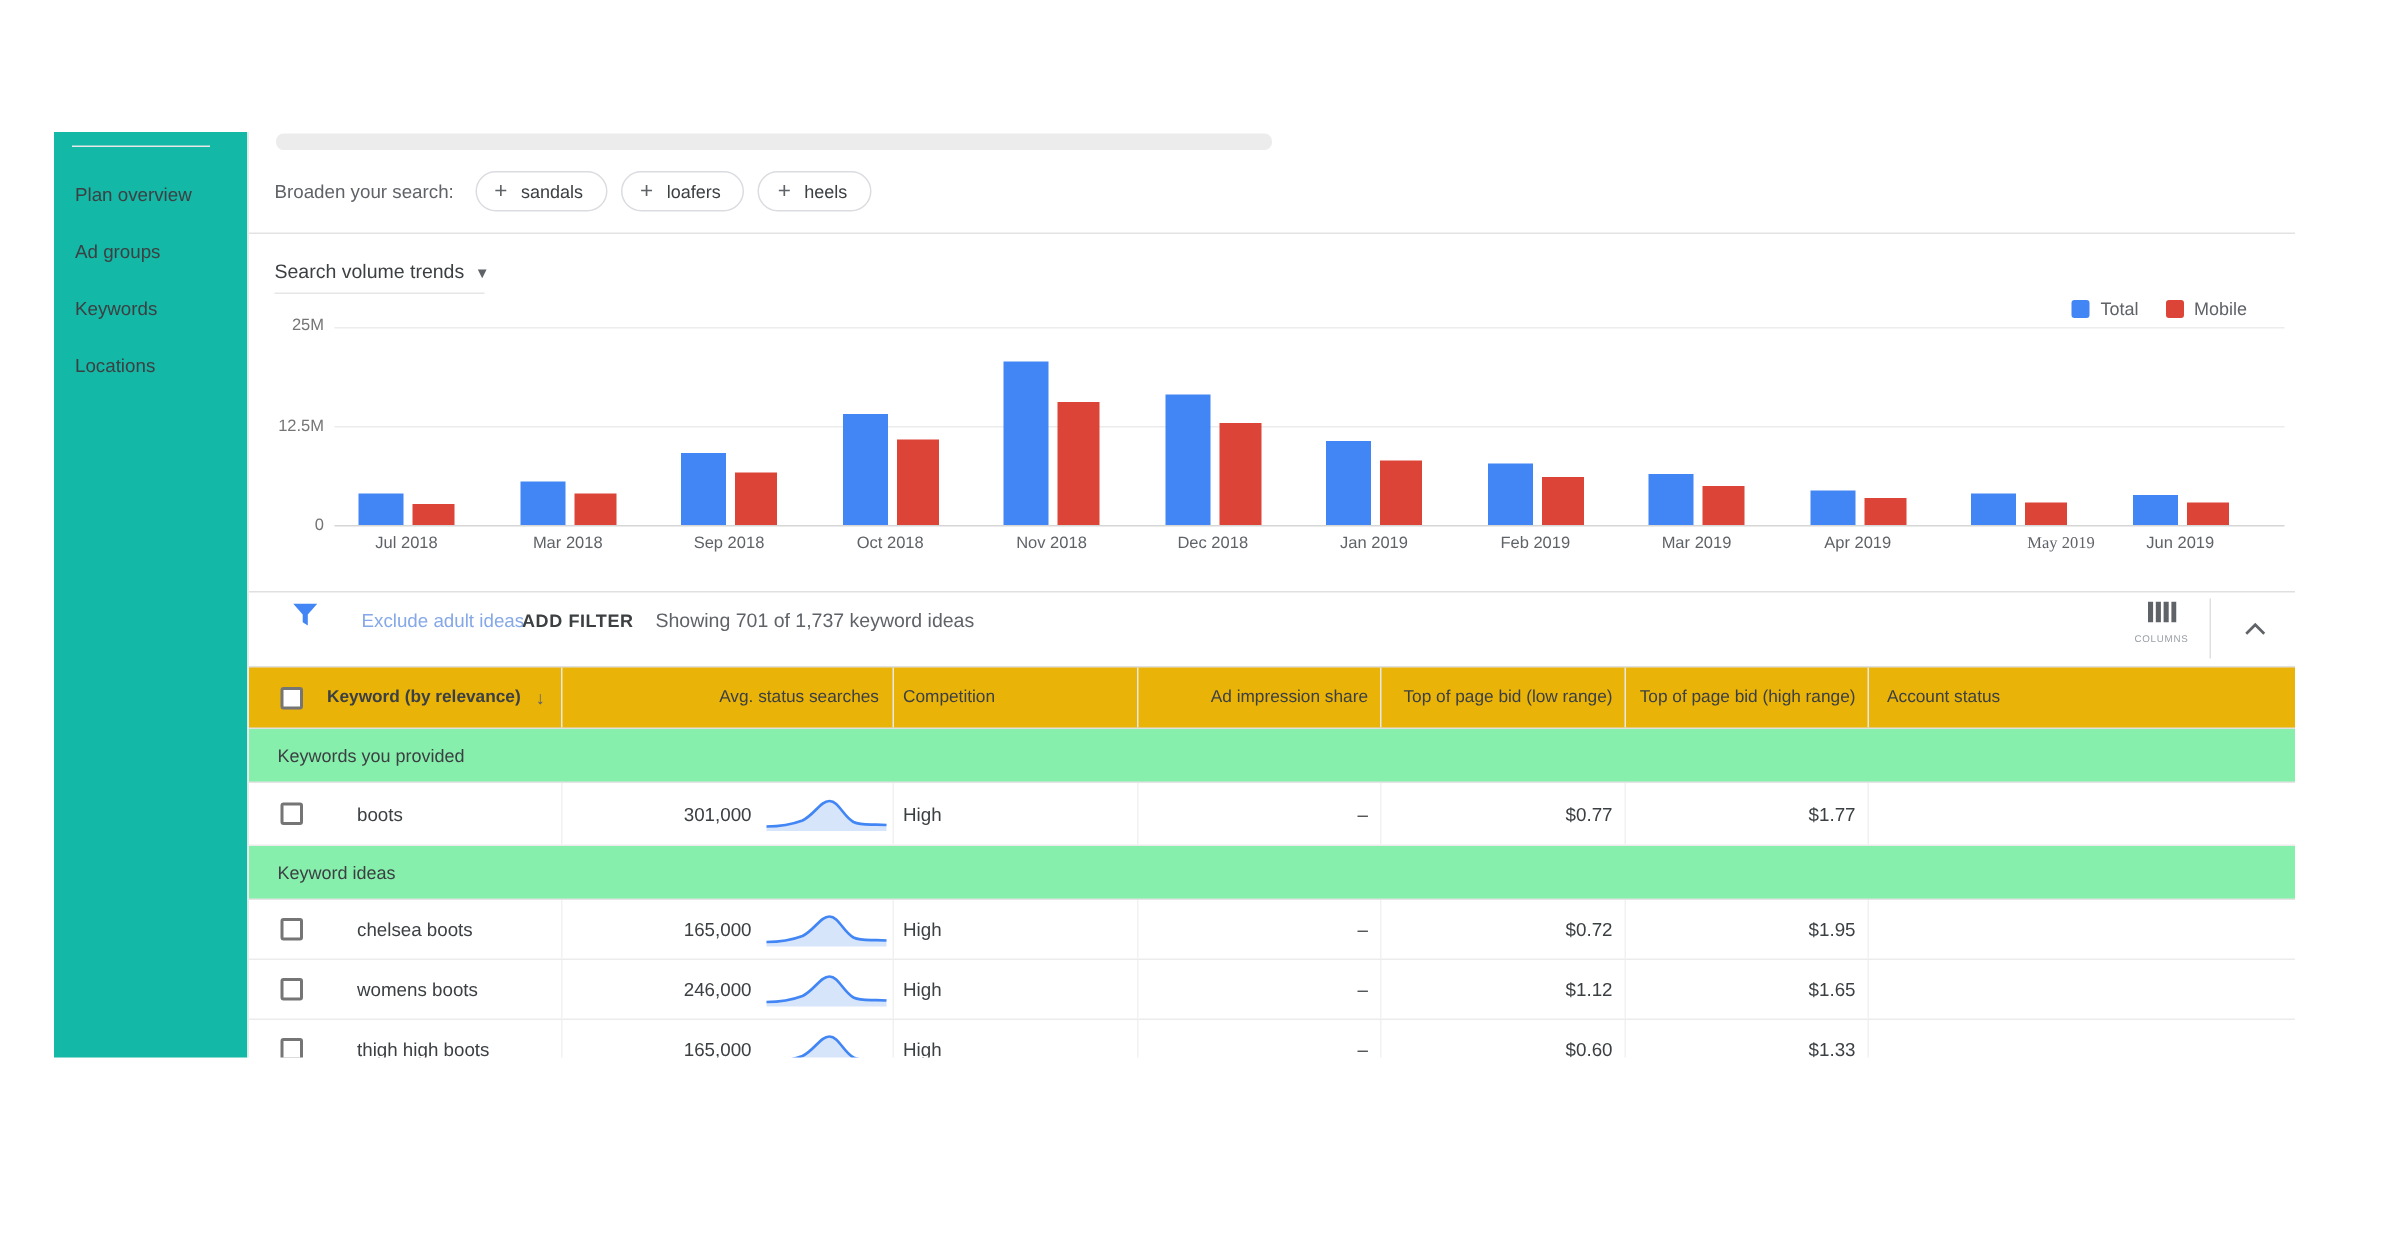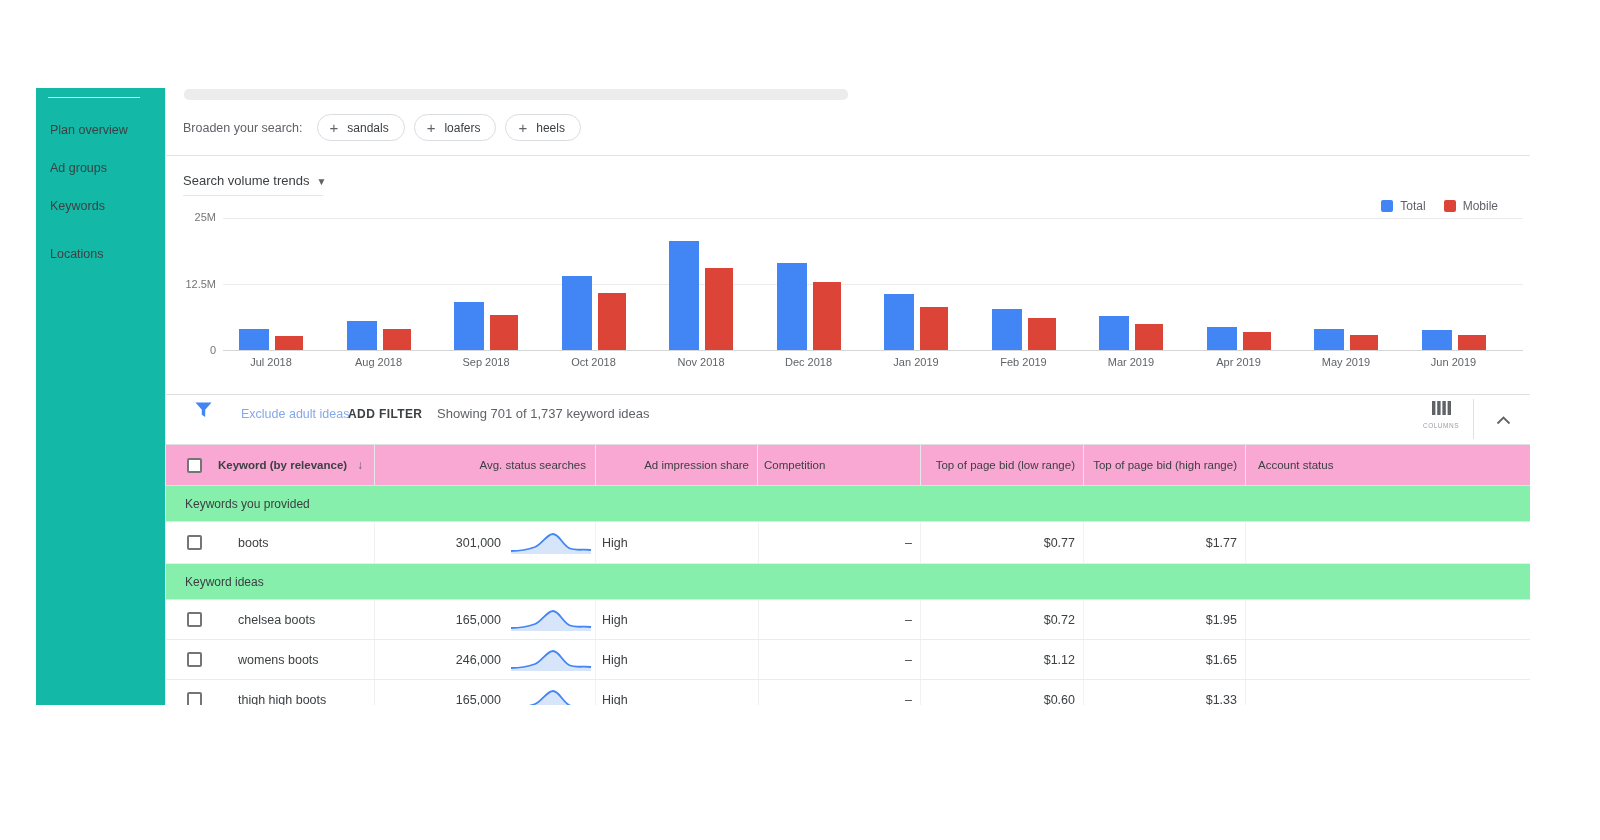--- a/index.html
+++ b/index.html
@@ -43,21 +43,21 @@
   .funnel { position:absolute; left:29px; top:7px; }
   .exclude-link { position:absolute; left:75px; top:12px; font-size:12.5px; color:#85a8e8; cursor:pointer; }
   .add-filter { position:absolute; left:182px; top:12px; font-size:12px; font-weight:700; letter-spacing:.4px; color:#3c4043; cursor:pointer; }
   .showing-text { position:absolute; left:271px; top:11px; font-size:13px; color:#5f6368; }
   .columns-btn { position:absolute; left:1253px; top:6px; width:44px; text-align:center; cursor:pointer; }
   .columns-btn .col-label { display:block; font-size:6.5px; color:#9aa0a6; letter-spacing:.5px; margin-top:3px; }
   .vdiv { position:absolute; left:1307px; top:4px; width:1px; height:40px; background:#e0e0e0; }
   .collapse-btn { position:absolute; left:1330px; top:16px; cursor:pointer; }
 
   
-  .thead { position:absolute; left:0; top:356px; width:1365px; height:42px; border-top:1px solid #e0e0e0; border-bottom:1px solid #e0e0e0; display:flex; align-items:stretch; background:#f9a8d4; }
+  .thead { position:absolute; left:0; top:356px; width:1365px; height:42px; border-top:1px solid #e0e0e0; border-bottom:1px solid #e0e0e0; display:flex; align-items:stretch; background:#eab308; }
   .th { display:flex; align-items:center; font-size:11.5px; color:#3c4043; }
   .c1 { width:208px; }
   .c2 { width:221px; justify-content:flex-end; padding-right:9px; }
   .c3 { width:163px; padding-left:6px; }
   .c4 { width:162px; justify-content:flex-end; padding-right:8px; }
   .c5 { width:163px; justify-content:flex-end; padding-right:8px; }
   .c6 { width:162px; justify-content:flex-end; padding-right:8px; }
   .c7 { width:286px; padding-left:12px; }
   .th.c2,.th.c3,.th.c4,.th.c5,.th.c6,.th.c7 { border-left:1px solid #e8e8e8; }
   .th.c1 { padding-left:21px; font-weight:700; }
@@ -79,21 +79,21 @@
 </head>
 <body>
 
 <div class="screen">
 
   <nav class="sidebar">
     <div class="sidebar-divider"></div>
     <div class="side-item" style="top:35px">Plan overview</div>
     <div class="side-item" style="top:73px">Ad groups</div>
     <div class="side-item" style="top:111px">Keywords</div>
-    <div class="side-item" style="top:159px">Locations</div>
+    <div class="side-item" style="top:149px">Locations</div>
   </nav>
 
   <main class="main">
 
     <div class="skeleton-bar"></div>
 
     <div class="broaden-row">
       <span class="broaden-label">Broaden your search:</span>
       <div class="chip">
         <span class="plus">+</span>
@@ -119,21 +119,21 @@
     <div class="ylabel" style="top:256px">0</div>
 
     <div class="chart">
       <div class="gridline" style="top:0"></div>
       <div class="gridline" style="top:66px"></div>
     <div class="bar" style="left: 16px; width: 30px; height: 21.28px; background: rgb(66, 133, 244);"></div>
         <div class="bar" style="left: 52px; width: 28px; height: 13.832px; background: rgb(219, 68, 55);"></div>
         <div class="xlabel" style="left: 3px;">Jul 2018</div>
         <div class="bar" style="left: 123.5px; width: 30px; height: 29.26px; background: rgb(66, 133, 244);"></div>
         <div class="bar" style="left: 159.5px; width: 28px; height: 21.28px; background: rgb(219, 68, 55);"></div>
-        <div class="xlabel" style="left: 110.5px;">Aug 2018</div>
+        <div class="xlabel" style="left: 110.5px;">Mar 2018</div>
         <div class="bar" style="left: 231px; width: 30px; height: 47.88px; background: rgb(66, 133, 244);"></div>
         <div class="bar" style="left: 267px; width: 28px; height: 34.58px; background: rgb(219, 68, 55);"></div>
         <div class="xlabel" style="left: 218px;">Sep 2018</div>
         <div class="bar" style="left: 338.5px; width: 30px; height: 74.48px; background: rgb(66, 133, 244);"></div>
         <div class="bar" style="left: 374.5px; width: 28px; height: 57.456px; background: rgb(219, 68, 55);"></div>
         <div class="xlabel" style="left: 325.5px;">Oct 2018</div>
         <div class="bar" style="left: 446px; width: 30px; height: 109.06px; background: rgb(66, 133, 244);"></div>
         <div class="bar" style="left: 482px; width: 28px; height: 82.46px; background: rgb(219, 68, 55);"></div>
         <div class="xlabel" style="left: 433px;">Nov 2018</div>
         <div class="bar" style="left: 553.5px; width: 30px; height: 86.716px; background: rgb(66, 133, 244);"></div>
@@ -146,21 +146,21 @@
         <div class="bar" style="left: 804.5px; width: 28px; height: 31.92px; background: rgb(219, 68, 55);"></div>
         <div class="xlabel" style="left: 755.5px;">Feb 2019</div>
         <div class="bar" style="left: 876px; width: 30px; height: 34.048px; background: rgb(66, 133, 244);"></div>
         <div class="bar" style="left: 912px; width: 28px; height: 26.068px; background: rgb(219, 68, 55);"></div>
         <div class="xlabel" style="left: 863px;">Mar 2019</div>
         <div class="bar" style="left: 983.5px; width: 30px; height: 23.408px; background: rgb(66, 133, 244);"></div>
         <div class="bar" style="left: 1019.5px; width: 28px; height: 17.556px; background: rgb(219, 68, 55);"></div>
         <div class="xlabel" style="left: 970.5px;">Apr 2019</div>
         <div class="bar" style="left: 1091px; width: 30px; height: 21.28px; background: rgb(66, 133, 244);"></div>
         <div class="bar" style="left: 1127px; width: 28px; height: 15.428px; background: rgb(219, 68, 55);"></div>
-        <div class="xlabel" style="left: 1078px;">May 2019</div>
+        <div class="xlabel" style="left: 1106px; font-family: Liberation Serif, serif;">May 2019</div>
         <div class="bar" style="left: 1198.5px; width: 30px; height: 19.684px; background: rgb(66, 133, 244);"></div>
         <div class="bar" style="left: 1234.5px; width: 28px; height: 14.896px; background: rgb(219, 68, 55);"></div>
         <div class="xlabel" style="left: 1185.5px;">Jun 2019</div>
       </div>
 
     <div class="legend">
       <span class="legend-item">
         <span class="swatch" style="background: rgb(66, 133, 244);"></span>
         <span>Total</span>
       </span>
@@ -198,22 +198,22 @@
       </span>
     </div>
 
     <div class="thead">
       <div class="th c1">
         <span class="cb"></span>
         <span>Keyword (by relevance)</span>
         <span class="sort-arrow">↓</span>
       </div>
       <div class="th c2">Avg. status searches</div>
+      <div class="th c3">Competition</div>
       <div class="th c4">Ad impression share</div>
-      <div class="th c3">Competition</div>
       <div class="th c5">Top of page bid (low range)</div>
       <div class="th c6">Top of page bid (high range)</div>
       <div class="th c7">Account status</div>
     </div>
 
     <div class="tbody">
 
       <div class="section-row">Keywords you provided</div>
 
       <div class="trow tall">

